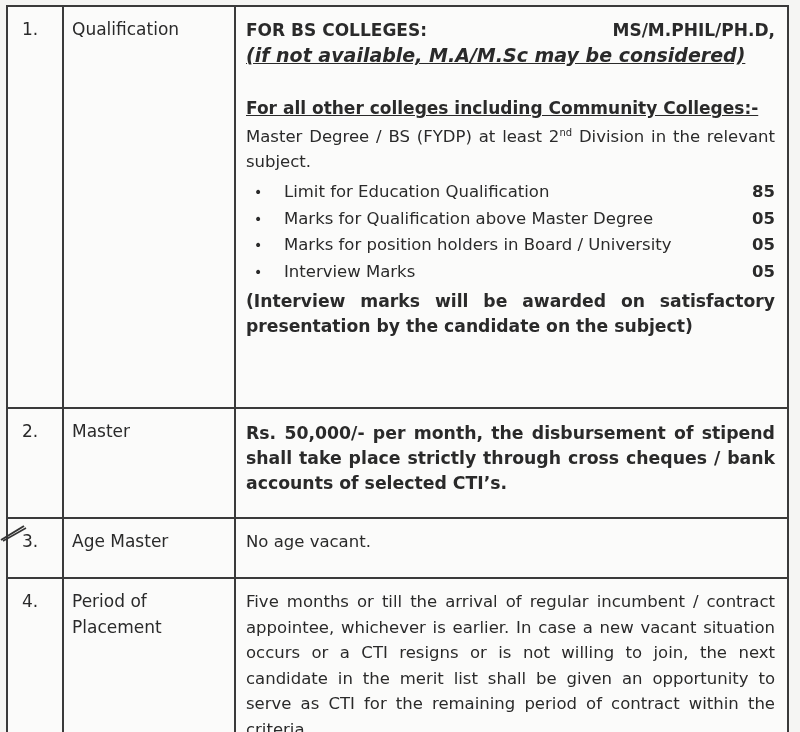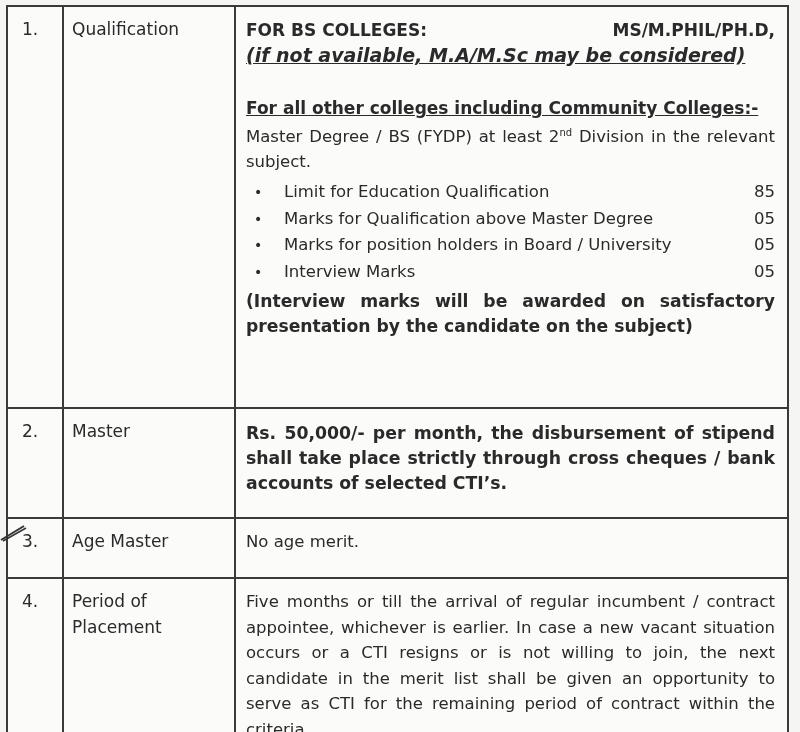--- a/index.html
+++ b/index.html
@@ -92,21 +92,21 @@
   }
   ul.marks li .bullet {
     width: 30px;
     flex: none;
     font-size: 14px;
   }
   ul.marks li .mlabel { flex: 1; }
   ul.marks li .mval {
     width: 32px;
     text-align: right;
-    font-weight: normal;
+    font-weight: bold;
     flex: none;
   }
   .interview-note {
     margin-top: 4px;
     font-weight: bold;
     text-align: justify;
     font-size: 17.2px;
     line-height: 25px;
   }
   .stipend {
@@ -185,21 +185,21 @@
       <td class="label">Master</td>
       <td class="content">
         <div class="stipend">Rs. 50,000/- per month, the disbursement of stipend shall take place strictly through cross cheques / bank accounts of selected CTI’s.</div>
       </td>
     </tr>
 
     <tr class="row-3">
       <td class="num">3.</td>
       <td class="label">Age Master</td>
       <td class="content">
-        <div class="plain">No age merit.</div>
+        <div class="plain">No age vacant.</div>
       </td>
     </tr>
 
     <tr class="row-4">
       <td class="num">4.</td>
       <td class="label">Period of Placement</td>
       <td class="content">
         <div class="plain">Five months or till the arrival of regular incumbent / contract appointee, whichever is earlier. In case a new vacant situation occurs or a CTI resigns or is not willing to join, the next candidate in the merit list shall be given an opportunity to serve as CTI for the remaining period of contract within the criteria.</div>
       </td>
     </tr>

